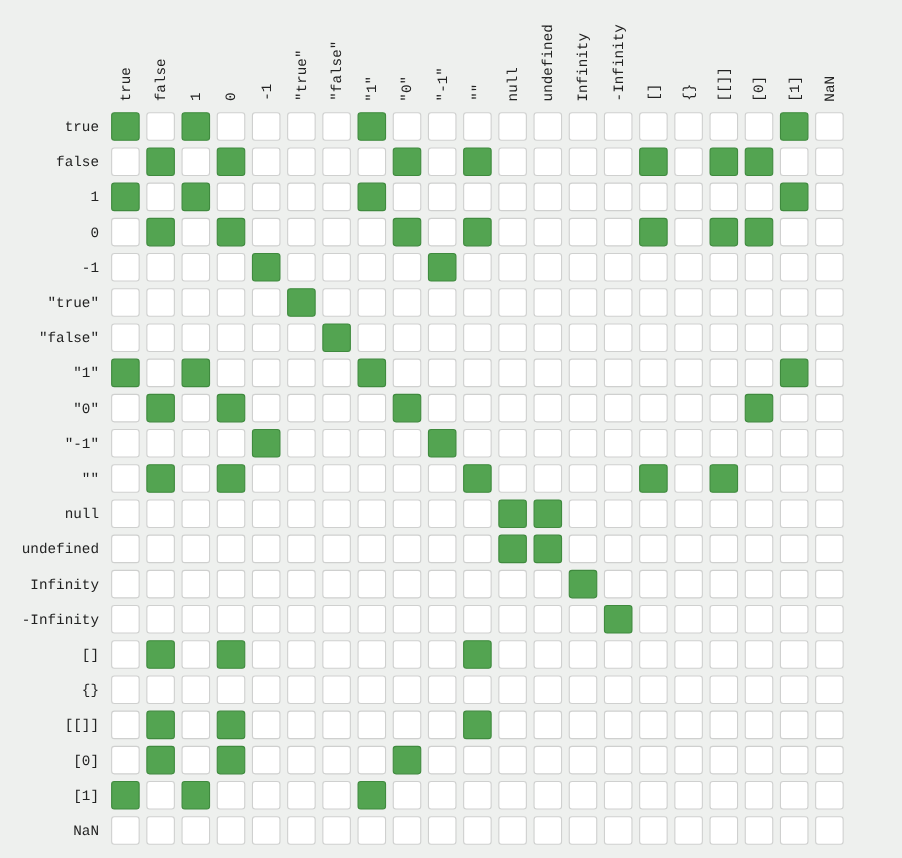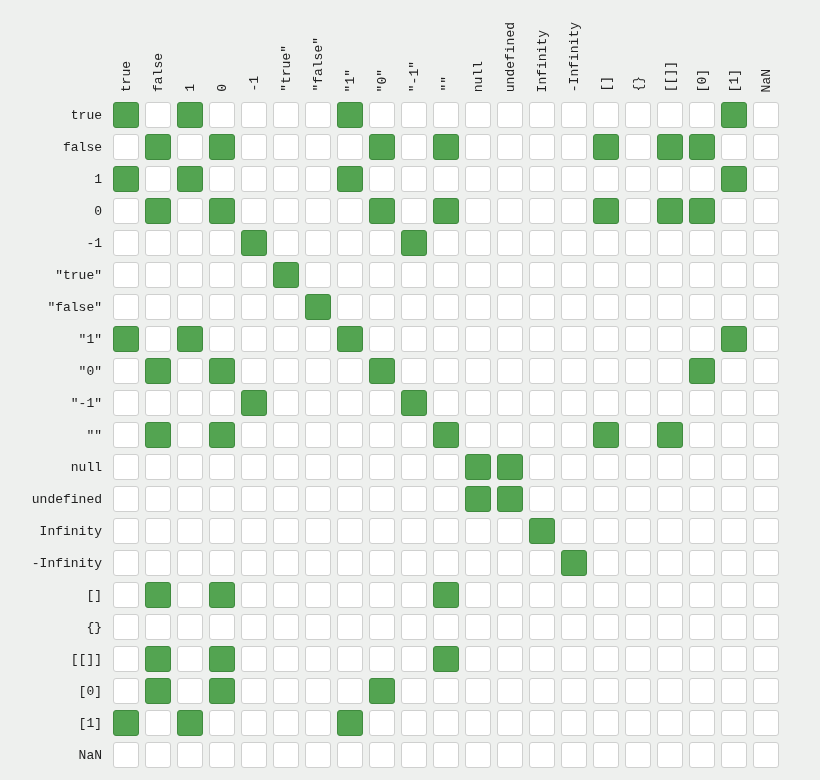--- a/index.html
+++ b/index.html
@@ -4,21 +4,21 @@
 <style>
   html, body {
     margin: 0;
     padding: 0;
     background: #eef0ee;
     font-family: "Courier New", Courier, monospace;
     font-size: 13px;
     color: #222;
   }
   .wrap {
-    padding: 10px 10px 10px 22px;
+    padding: 10px 10px 10px 10px;
   }
   .grid {
     display: inline-block;
   }
   .col-headers {
     display: flex;
     margin-left: 88px; 
     height: 86px;
     align-items: flex-end;
   }

